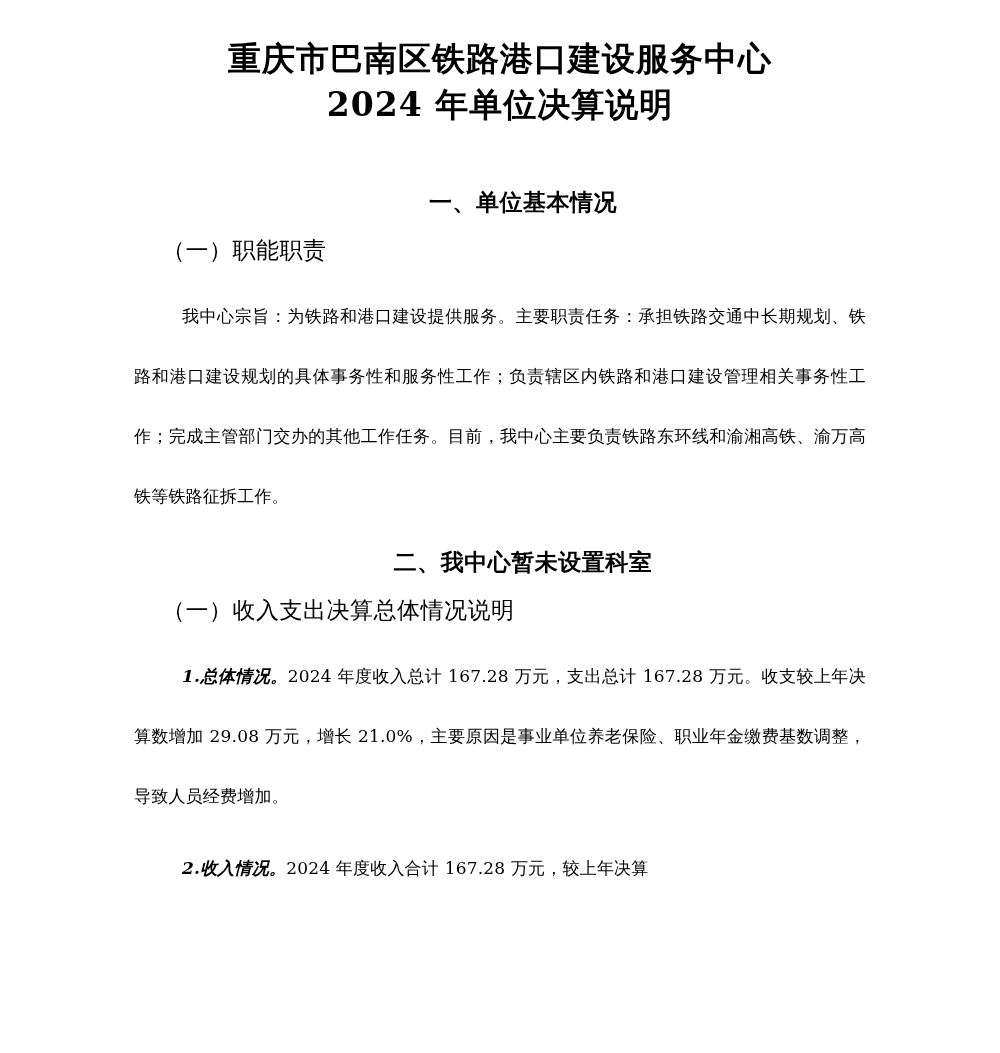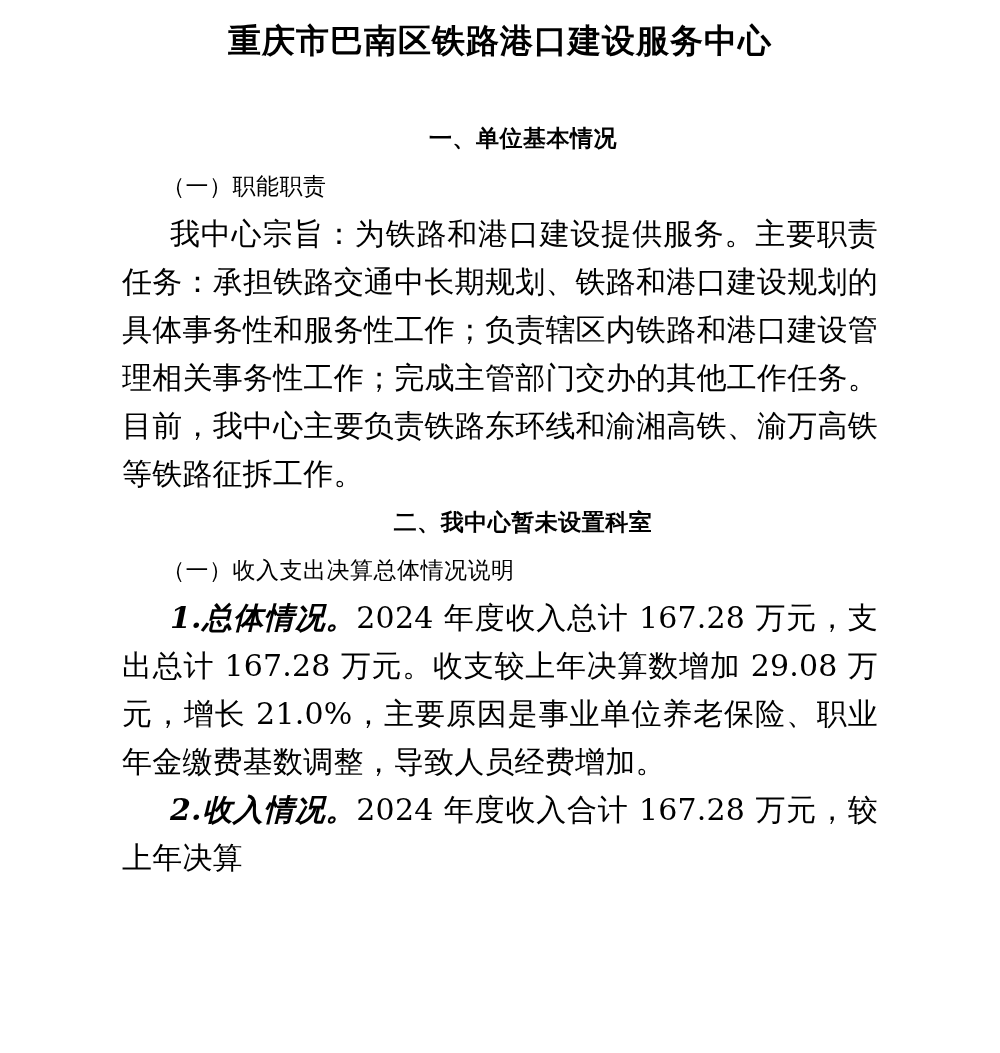--- a/index.html
+++ b/index.html
@@ -11,21 +11,21 @@
     width: 1000px;
     height: 1053px;
     font-family: "DejaVu Serif", "Liberation Serif", serif;
     color: #000000;
     overflow: hidden;
   }
   .page {
     width: 1000px;
     height: 926px;
     box-sizing: border-box;
-    padding: 10px 122px 0 122px;
+    padding: 28px 122px 0 122px;
     position: relative;
   }
   .doc-title {
     text-align: center;
     font-weight: bold;
     font-size: 33px;
     line-height: 46px;
     letter-spacing: 1px;
     margin: 0;
     padding-top: 8px;
@@ -48,40 +48,41 @@
   }
   .heading-2 {
     font-weight: normal;
     font-size: 23px;
     line-height: 48px;
     text-indent: 40px;
     margin: 0;
     letter-spacing: 0.5px;
   }
   .para {
-    font-size: 30px;
-    line-height: 48px;
-    margin: 0;
+    font-size: 17px;
+    line-height: 60px;
+    margin: 12px;
     text-indent: 48px;
     text-align: justify;
     text-justify: inter-ideograph;
     letter-spacing: 0.2px;
   }
   .para b {
     font-weight: bold;
     font-style: italic;
   }
 </style>
 </head>
 <body>
 
 <div class="page">
 
   <div class="doc-title">
     <span class="line">重庆市巴南区铁路港口建设服务中心</span>
+    <span class="line">2024 年单位决算说明</span>
   </div>
 
   <div class="title-gap"></div>
 
   <p class="heading-1">一、单位基本情况</p>
 
   <p class="heading-2">（一）职能职责</p>
 
   <p class="para">我中心宗旨：为铁路和港口建设提供服务。主要职责任务：承担铁路交通中长期规划、铁路和港口建设规划的具体事务性和服务性工作；负责辖区内铁路和港口建设管理相关事务性工作；完成主管部门交办的其他工作任务。目前，我中心主要负责铁路东环线和渝湘高铁、渝万高铁等铁路征拆工作。</p>
 

